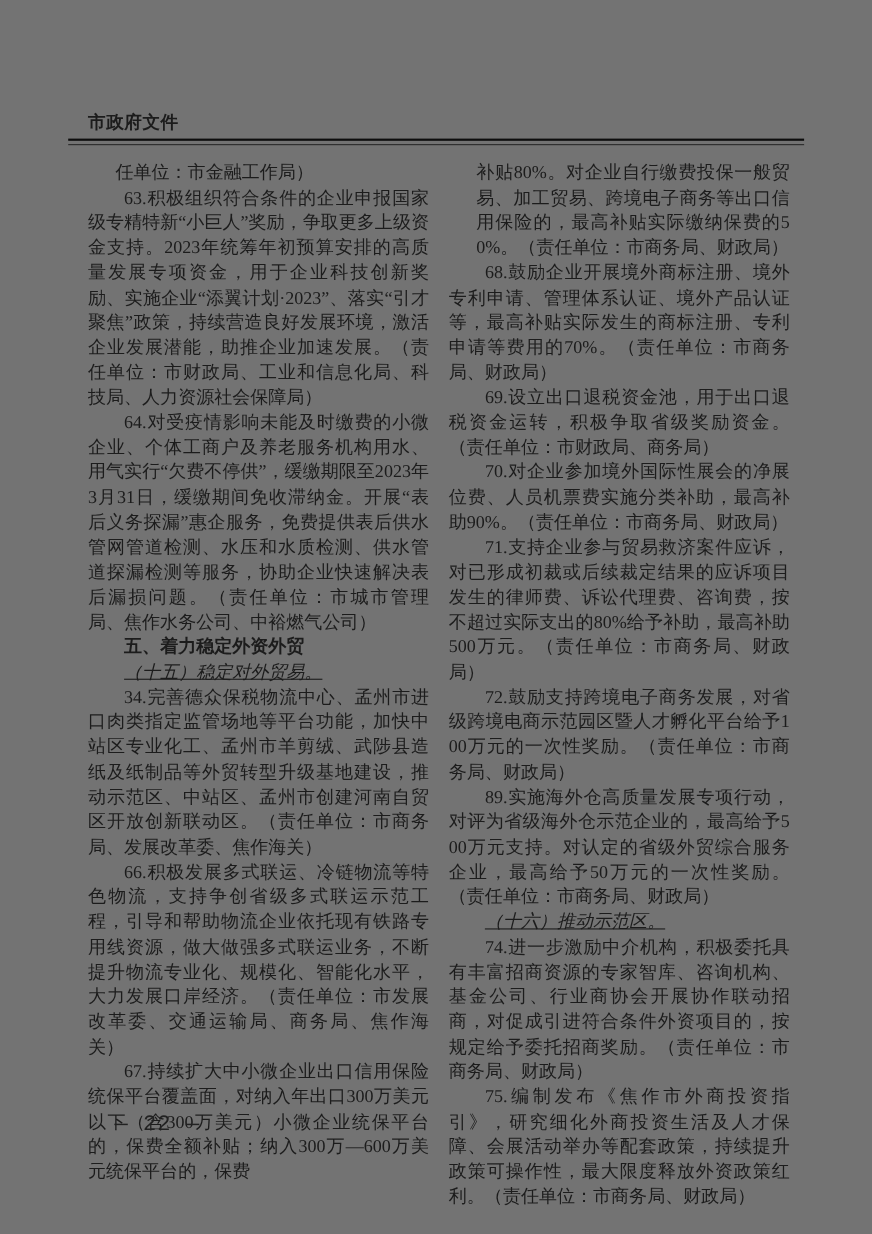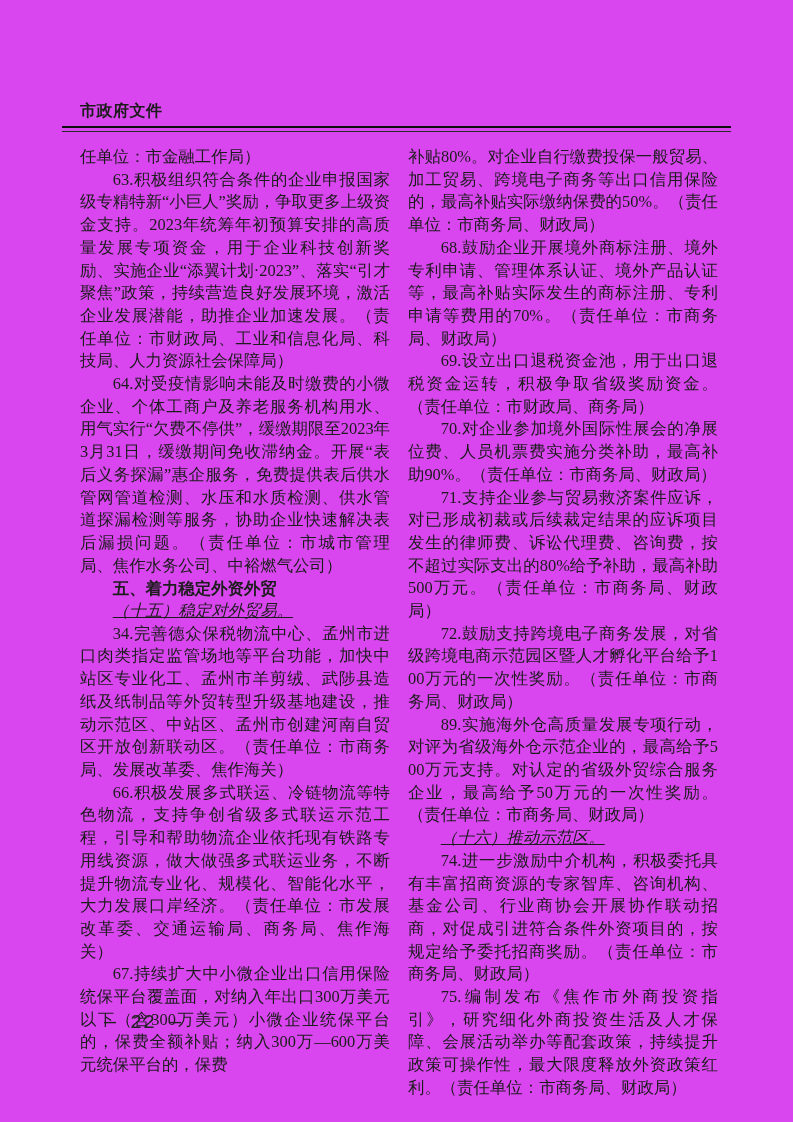--- a/index.html
+++ b/index.html
@@ -4,21 +4,21 @@
 <style>
   html, body {
     margin: 0;
     padding: 0;
     background: #ffffff;
   }
   .page {
     position: relative;
     width: 793px;
     height: 1122px;
-    background: #d946ef;
+    background: #737373;
     overflow: hidden;
     font-family: "Liberation Serif", serif;
     color: #1c1c1c;
   }
   
   .header-row {
     position: absolute;
     top: 101px;
     left: 80px;
     width: 638px;
@@ -65,21 +65,21 @@
     font-size: 16.4px;
     line-height: 22.7px;
     text-align: justify;
     word-break: break-all;
   }
   .para.item,
   .para.section-heading,
   .para.sub-heading {
     text-indent: 2em;
   }
-  .para.continuation { text-indent: 0; }
+  .para.continuation { text-indent: 0; margin-left: 25px; }
   .para.section-heading {
     font-family: "Liberation Sans", sans-serif;
     font-weight: 700;
   }
   .para.sub-heading {
     font-style: italic;
     text-decoration: underline;
   }
   
   .footer {

